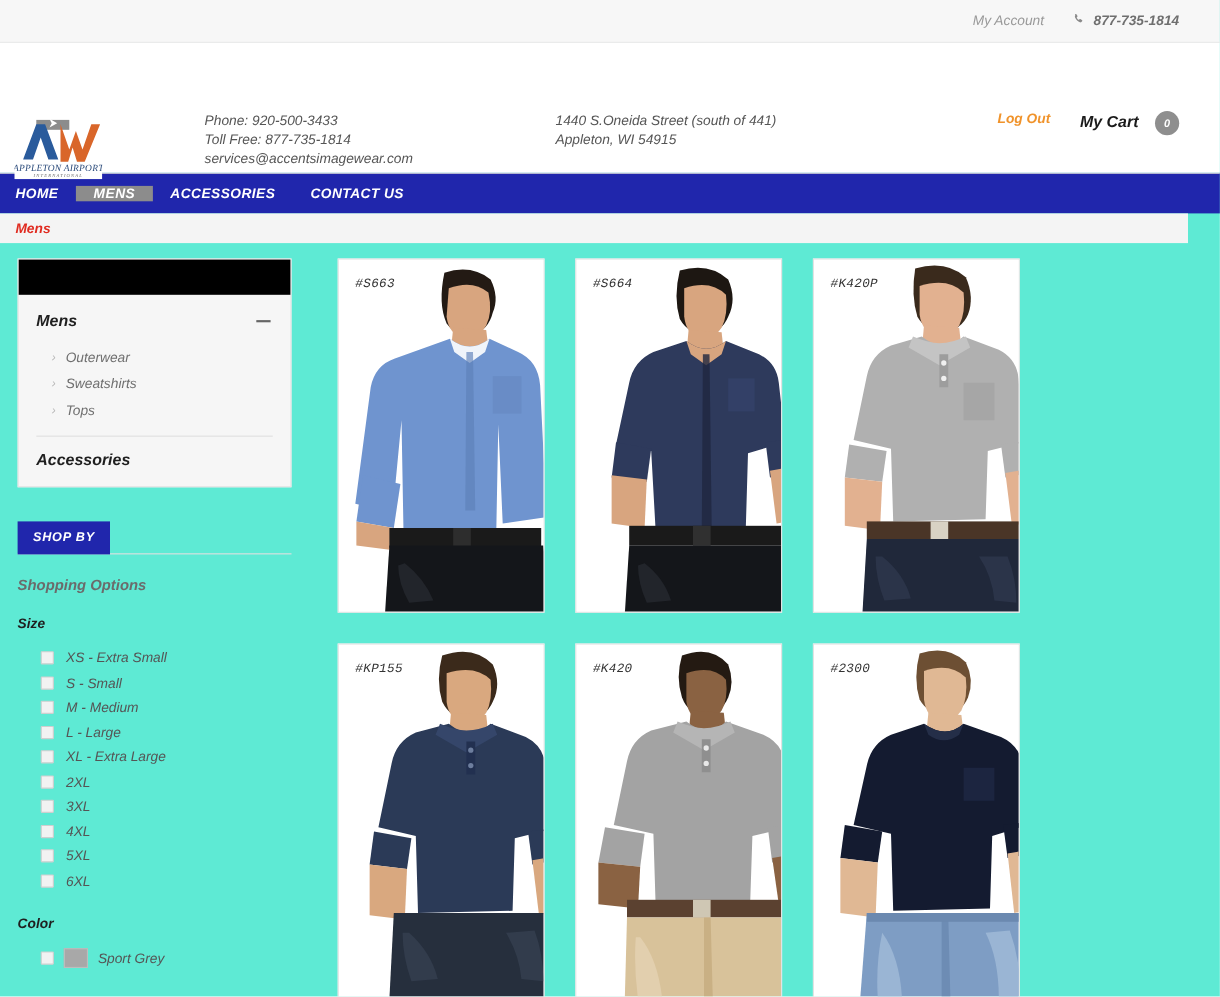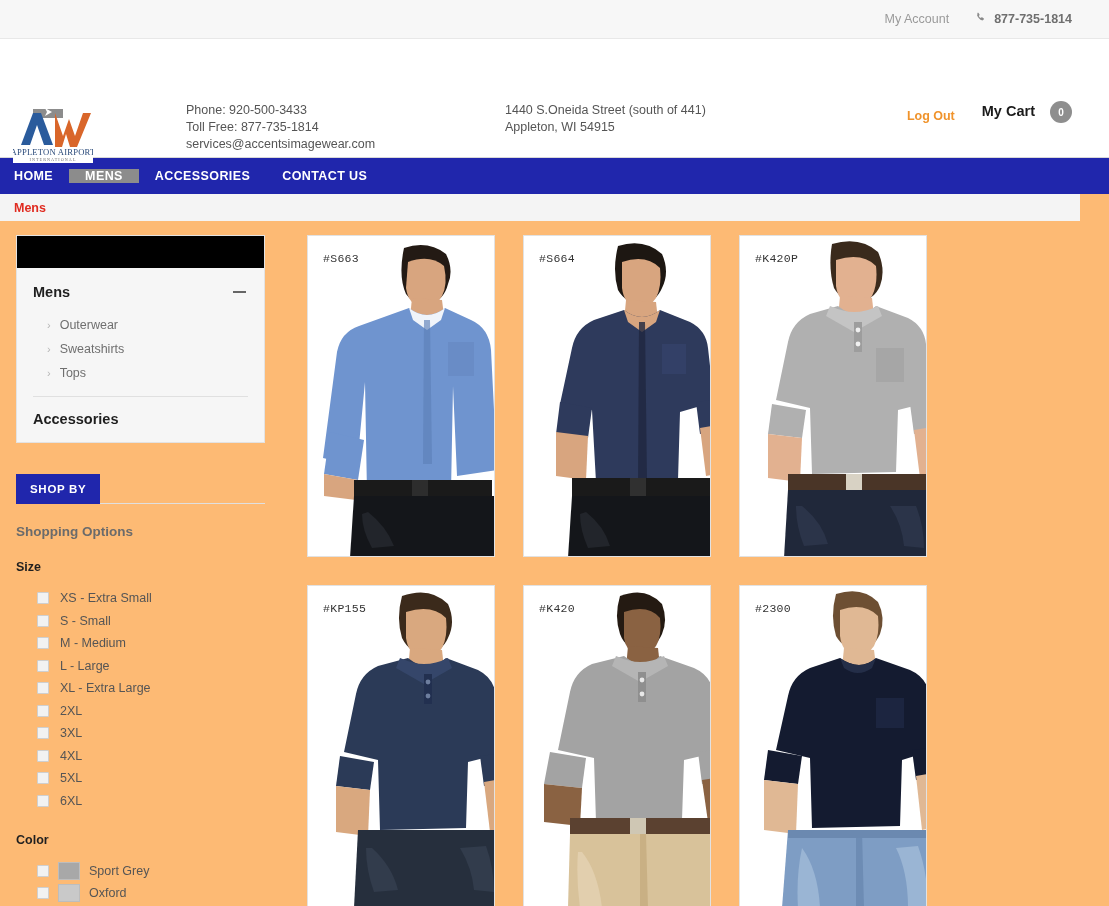--- a/index.html
+++ b/index.html
@@ -2,21 +2,21 @@
 <html><head>
 <meta charset="utf-8">
 <style>
   * { box-sizing: border-box; margin: 0; padding: 0; }
   html, body {
     width: 1109px; height: 906px;
     font-family: "Liberation Sans", sans-serif;
     background: #ffffff;
     overflow: hidden;
   }
-  .page { width: 1109px; height: 906px; position: relative; background:#fdba74; }
+  .page { width: 1109px; height: 906px; position: relative; background:#5eead4;font-style:italic; }
 
   
   .topbar {
     height: 39px;
     background: #f7f7f7;
     border-bottom: 1px solid #e8e8e8;
     display: flex; align-items: center; justify-content: flex-end;
     padding-right: 37px;
   }
   .topbar .acct {
@@ -34,21 +34,21 @@
     display: flex; align-items: flex-start;
   }
   .logo-wrap { position:absolute; left: 13px; top: 62px; width: 80px; }
   .logo-svg { display:block; }
 
   .hdr-col-phone { position:absolute; left:186px; top:63px; }
   .hdr-col-addr  { position:absolute; left:505px; top:63px; }
   .hdr-line { font-size: 12.5px; color:#555; line-height: 17px; }
   .hdr-line.mail { color:#555; }
 
-  .hdr-right { position:absolute; right:37px; top:62px; display:flex; align-items:flex-end; }
+  .hdr-right { position:absolute; right:37px; top:62px; display:flex; align-items:flex-start; }
   .logout { font-size: 12.5px; font-weight: bold; color:#f0932b; margin-right:27px; cursor:pointer; }
   .mycart { font-size:14.5px; font-weight:bold; color:#1b1b1b; cursor:pointer; }
   .cart-badge {
     width:22px; height:22px; border-radius:50%; background:#8e8e8e;
     color:#fff; font-size:10px; display:inline-flex; align-items:center;
     justify-content:center; margin-left:11px; vertical-align: middle;
   }
 
   
   .nav {
@@ -274,25 +274,20 @@
         </div>
 
         
         <div class="filter-group">
           <div class="filter-label">Color</div>
           <div>
             <div class="opt-row color">
               <span class="cbox"></span>
               <span class="swatch" style="background:#a8a8a8"></span>
               <span class="opt-text">Sport Grey</span>
-            </div>
-            <div class="opt-row color">
-              <span class="cbox"></span>
-              <span class="swatch" style="background:#c9c9c9"></span>
-              <span class="opt-text">Oxford</span>
             </div>
             <div class="opt-row color">
               
               
               
             </div>
           </div>
         </div>
       </div>
     </div>

